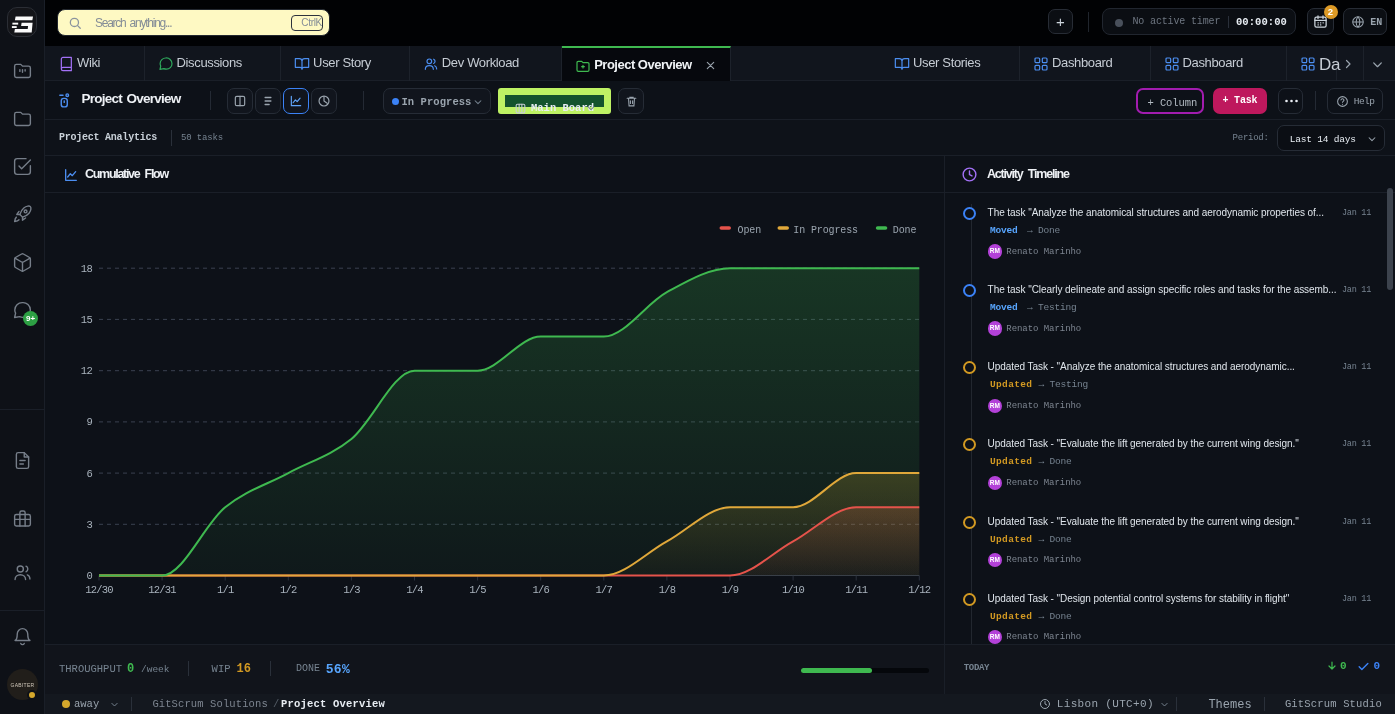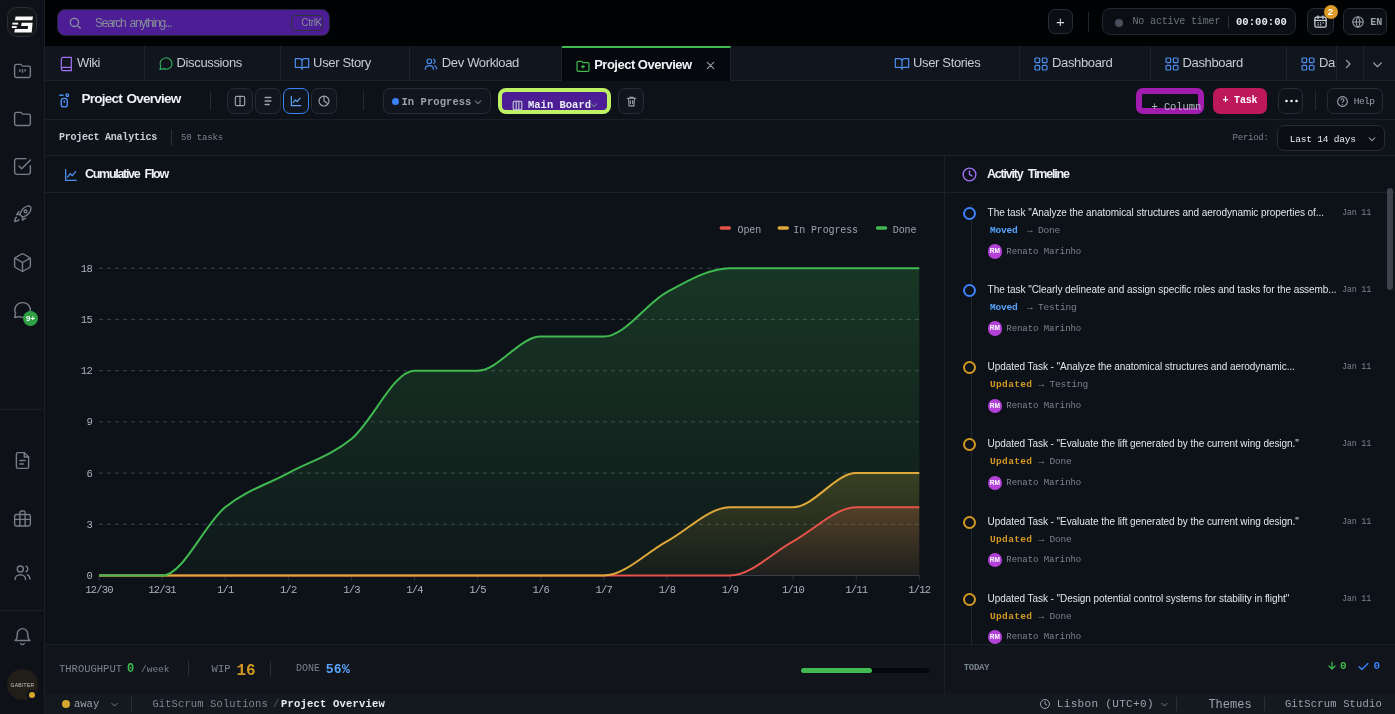--- a/index.html
+++ b/index.html
@@ -83,21 +83,21 @@
         <path d="M18 9a6 6 0 0 0-12 0c0 6-2.5 7.5-2.5 7.5h17S18 15 18 9"></path>
         <path d="M10 20a2.2 2.2 0 0 0 4 0"></path>
       </g>
     </svg>
     <div class="abs" style="left:7px;top:669px;width:31px;height:31px;border-radius:50%;background:#211e1a;overflow:hidden">
 <div class="abs sans" style="left:0;top:13px;width:31px;text-align:center;color:#cfc7ba;font-size:5px;letter-spacing:.3px">GABITER</div>
     </div>
     <div class="abs" style="left:27px;top:690px;width:10px;height:10px;border-radius:50%;background:#d4a72c;border:2px solid #0e1117"></div>
   </div>
 <div class="abs" style="left:45px;top:0;width:1350px;height:46px;background:#010204">
-    <div class="abs" style="left:12px;top:9px;width:273px;height:27px;border-radius:8px;background:#4c1d95;border:1px solid #22272f">
+    <div class="abs" style="left:12px;top:9px;width:273px;height:27px;border-radius:8px;background:#fef9c3;border:1px solid #22272f">
 <svg width="14" height="14" viewBox="0 0 24 24" class="abs" style="left:10px;top:6px">
         <g stroke="#8b949e" fill="none" stroke-width="2.2" stroke-linecap="round">
           <circle cx="11" cy="11" r="7"></circle>
           <path d="M16.5 16.5 21 21"></path>
         </g>
       </svg>
 <div class="abs sans" style="left:37px;top:5.5px;font-size:12px;letter-spacing:-1.25px;word-spacing:2px;color:#848d97">Search anything...</div>
 <div class="abs sans" style="right:6px;top:5px;width:32px;height:16px;border:1px solid #2c323c;border-radius:4px;font-size:10px;letter-spacing:-0.3px;color:#848d97;text-align:right;line-height:14px">CtrlK</div>
 </div>
     <div class="abs sans" style="left:1003px;top:9px;width:25px;height:25px;border-radius:7px;border:1px solid #272c35;background:#0b0e13;color:#cdd5dd;text-align:center;line-height:23px;font-size:15px">+</div>
@@ -209,21 +209,21 @@
     </div>
     <div class="abs" style="left:1242.0px;top:0;width:50.0px;height:35px;border-right:1px solid #1d222b">
       <svg width="16" height="16" viewBox="0 0 24 24" class="abs" style="left:13px;top:9.5px">
         <g stroke="#4c8ef0" fill="none" stroke-width="1.8" stroke-linecap="round" stroke-linejoin="round">
           <rect x="3" y="3" width="7" height="7" rx="1.5"></rect>
           <rect x="14" y="3" width="7" height="7" rx="1.5"></rect>
           <rect x="3" y="14" width="7" height="7" rx="1.5"></rect>
           <rect x="14" y="14" width="7" height="7" rx="1.5"></rect>
         </g>
       </svg>
-      <div class="abs sans nw" style="left:32px;top:9px;font-size:13px;color:#c6ccd4;letter-spacing:-0.35px">Da</div>
+      <div class="abs sans nw" style="left:32px;top:9px;font-size:17px;color:#c6ccd4;letter-spacing:-0.35px">Da</div>
     </div>
     <svg width="12" height="12" viewBox="0 0 24 24" class="abs" style="left:1297px;top:12px">
       <path d="M9 5l7 7-7 7" stroke="#9aa4ae" stroke-width="2.4" fill="none" stroke-linecap="round" stroke-linejoin="round"></path>
     </svg>
     <div class="abs" style="left:1318px;top:0;width:1px;height:35px;background:#1d222b"></div>
     <svg width="13" height="13" viewBox="0 0 24 24" class="abs" style="left:1326px;top:12px">
       <path d="M5 9l7 7 7-7" stroke="#9aa4ae" stroke-width="2.4" fill="none" stroke-linecap="round" stroke-linejoin="round"></path>
     </svg>
   </div>
 <div class="abs" style="left:45px;top:81px;width:1350px;height:39px;background:#0d1118;border-bottom:1px solid #1a1f28">
@@ -269,41 +269,41 @@
       </svg>
     </div>
     <div class="abs" style="left:317.8px;top:10px;width:1px;height:19px;background:#242a34"></div>
     <div class="abs" style="left:338px;top:7px;width:108px;height:26px;border-radius:7px;border:1px solid #262c36;background:#11151d">
 <div class="abs" style="left:8px;top:9px;width:7px;height:7px;border-radius:50%;background:#3b82f6"></div>
 <div class="abs nw" style="left:17.5px;top:7px;font-size:10.5px;letter-spacing:0.06px;color:#9aa4ae;font-weight:bold">In Progress</div>
 <svg width="10" height="10" viewBox="0 0 24 24" class="abs" style="right:7px;top:8px">
         <path d="M5 9l7 7 7-7" stroke="#768390" stroke-width="2.5" fill="none" stroke-linecap="round" stroke-linejoin="round"></path>
       </svg>
     </div>
-    <div class="abs" style="left:453px;top:7px;width:113px;height:26px;border-radius:8px;border:4px solid #bef264;background:#4c1d95">
+    <div class="abs" style="left:453px;top:7px;width:113px;height:26px;border-radius:3px;border:7px solid #bef264;background:#14532d">
 <svg width="13" height="13" viewBox="0 0 24 24" class="abs" style="left:9px;top:6.5px">
         <g stroke="#c6ccd4" fill="none" stroke-width="2" stroke-linecap="round">
           <rect x="4" y="4" width="16" height="16" rx="2.5"></rect>
           <path d="M9.5 4v16M14.5 4v16"></path>
         </g>
       </svg>
 <div class="abs nw" style="left:26px;top:7px;font-size:10.5px;color:#e8edf3;font-weight:bold">Main Board</div>
 <svg width="10" height="10" viewBox="0 0 24 24" class="abs" style="right:8px;top:8px">
         <path d="M5 9l7 7 7-7" stroke="#768390" stroke-width="2.5" fill="none" stroke-linecap="round" stroke-linejoin="round"></path>
       </svg>
     </div>
     <div class="abs" style="left:573px;top:7px;width:26px;height:26px;border-radius:7px;border:1px solid #262c36;background:#11151d">
 <svg width="13" height="13" viewBox="0 0 24 24" class="abs" style="left:5.5px;top:5.5px">
         <g stroke="#9aa4ae" fill="none" stroke-width="2" stroke-linecap="round">
           <path d="M4 6h16M9 6V4h6v2M6.5 6l1 14h9l1-14"></path>
           <path d="M10 10.5v5M14 10.5v5"></path>
         </g>
       </svg>
     </div>
-    <div class="abs" style="left:1090.5px;top:7px;width:68px;height:26px;border-radius:7px;border:6px solid #a21caf;background:#0d1118">
+    <div class="abs" style="left:1090.5px;top:7px;width:68px;height:26px;border-radius:7px;border:2px solid #a21caf;background:#0d1118">
 <div class="abs nw" style="left:10px;top:7px;font-size:10.5px;letter-spacing:-0.1px;color:#b2bac2">+ Column</div>
     </div>
     <div class="abs" style="left:1168px;top:7px;width:54px;height:26px;border-radius:7px;background:#be185d">
 <div class="abs nw" style="left:9.5px;top:7px;font-size:10px;letter-spacing:-0.2px;color:#fff;font-weight:bold">+ Task</div>
     </div>
     <div class="abs" style="left:1232.5px;top:7px;width:25px;height:26px;border-radius:7px;border:1px solid #262c36;background:#0d1118">
 <svg width="25" height="24" viewBox="0 0 25 24" class="abs" style="left:0;top:0">
         <g fill="#e8edf3">
           <circle cx="7.5" cy="12" r="1.3"></circle>
           <circle cx="12.5" cy="12" r="1.3"></circle>
@@ -414,21 +414,21 @@
       <text x="748.3" y="39.5" font-size="10" letter-spacing="-0.12" fill="#9aa4ae">In Progress</text>
       <rect x="830.8" y="33.2" width="11.5" height="3.6" rx="1.8" fill="#3fb950"></rect>
       <text x="847.8" y="39.5" font-size="10" letter-spacing="-0.12" fill="#9aa4ae">Done</text>
     </svg>
     <div class="abs" style="left:0;top:488px;width:899px;height:50px;background:#11141b;border-top:1px solid #1a1f28">
       <div class="abs nw" style="left:14px;top:18px;font-size:10.5px;color:#768390">THROUGHPUT</div>
       <div class="abs nw" style="left:82px;top:17px;font-size:12px;font-weight:bold;color:#3fb950">0</div>
       <div class="abs nw" style="left:96px;top:18.5px;font-size:9.5px;color:#768390">/week</div>
       <div class="abs" style="left:143px;top:16px;width:1px;height:15px;background:#2a303a"></div>
       <div class="abs nw" style="left:166.6px;top:18px;font-size:10.5px;color:#768390">WIP</div>
-      <div class="abs nw" style="left:191.5px;top:17px;font-size:16px;font-weight:bold;color:#d29922">16</div>
+      <div class="abs nw" style="left:191.5px;top:17px;font-size:12px;font-weight:bold;color:#d29922">16</div>
       <div class="abs" style="left:225.3px;top:16px;width:1px;height:15px;background:#2a303a"></div>
       <div class="abs nw" style="left:251px;top:18px;font-size:10px;color:#768390">DONE</div>
       <div class="abs nw" style="left:280.7px;top:16.5px;font-size:13px;letter-spacing:0.3px;font-weight:bold;color:#58a6ff">56%</div>
       <div class="abs" style="left:756px;top:22.5px;width:128px;height:5px;border-radius:3px;background:#05070b"></div>
       <div class="abs" style="left:756px;top:22.5px;width:71px;height:5px;border-radius:3px;background:#3fb950"></div>
     </div>
   </div>
 <div class="abs" style="left:944px;top:156px;width:451px;height:538px;background:#0d1118;border-left:1px solid #1a1f28">
     <div class="abs" style="left:0;top:0;width:451px;height:37px;border-bottom:1px solid #1a1f28">
 <svg width="17" height="17" viewBox="0 0 24 24" class="abs" style="left:16px;top:10px">

